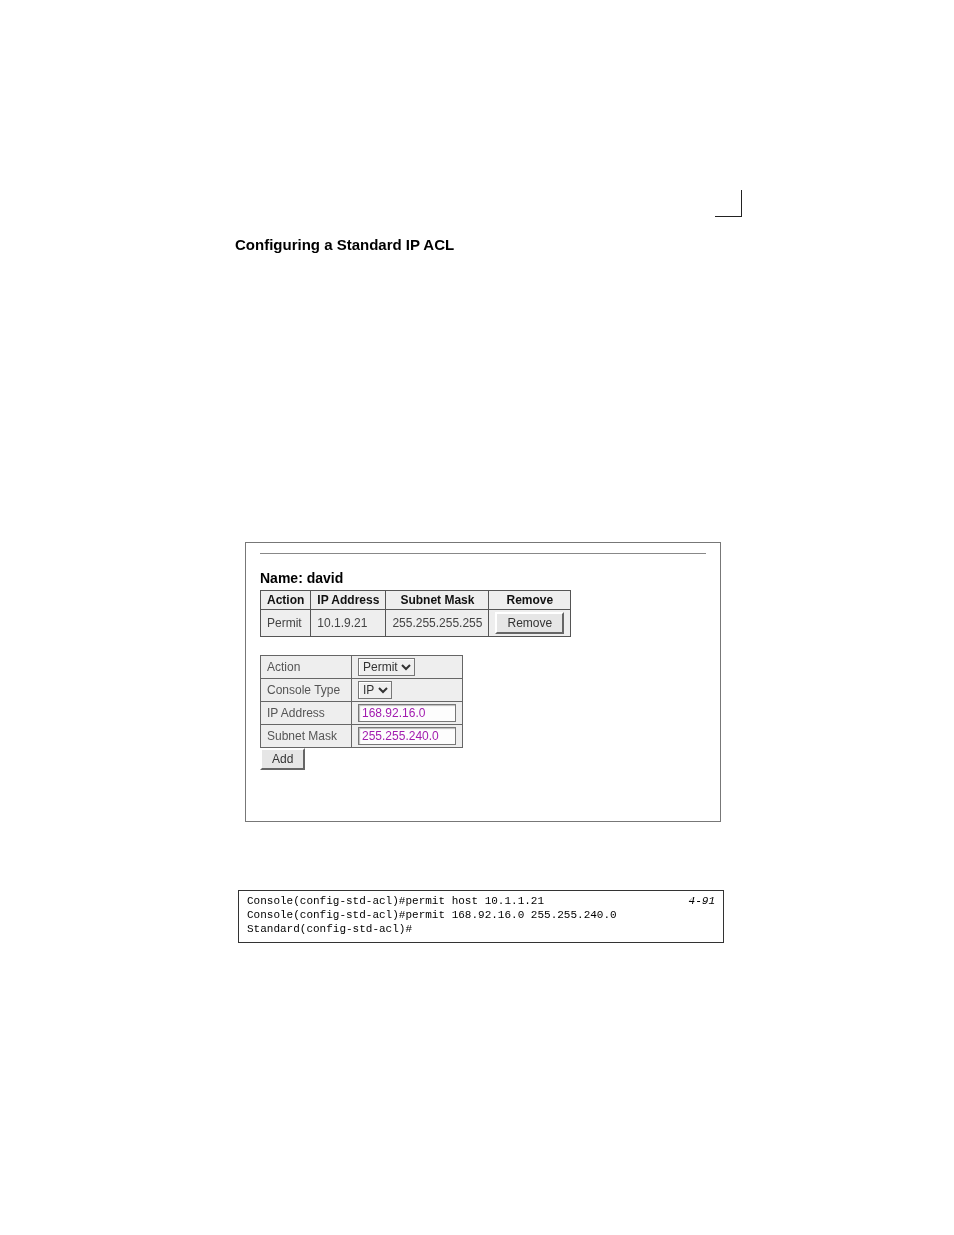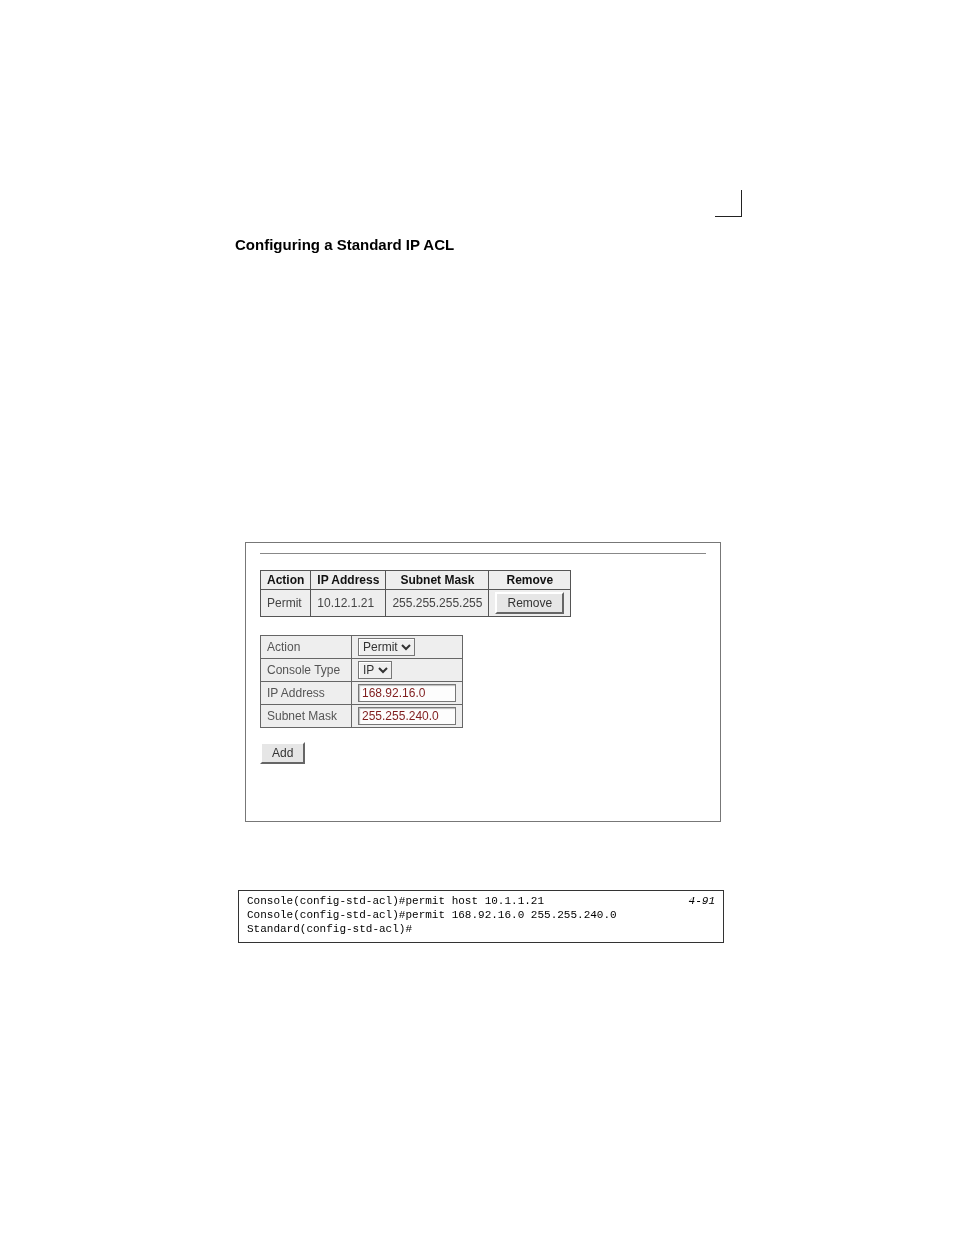--- a/index.html
+++ b/index.html
@@ -97,28 +97,28 @@
   table.form td.label { width: 78px; }
   .sel {
     font-size: 12px;
     color: #333;
     background: #efefef;
     border: 1px solid #777;
     box-shadow: inset 1px 1px 0 #fff;
   }
   .txt {
     font-size: 12px;
-    color: #7f1d1d;
+    color: #a21caf;
     background: #fdfdfd;
     border: 1px solid #777;
     box-shadow: inset 1px 1px 1px #bbb;
     padding: 1px 3px;
     width: 90px;
   }
-  .add-wrap { margin-top: 14px; }
+  .add-wrap { }
   .cli-box {
     position: absolute;
     top: 890px;
     left: 238px;
     width: 486px;
     border: 1px solid #333;
     box-sizing: border-box;
     padding: 4px 8px 6px 8px;
     font-family: "Courier New", monospace;
     font-size: 11px;
@@ -136,32 +136,35 @@
 
 <div class="page">
 
   <div class="crop-mark"></div>
 
   <div class="section-title">Configuring a Standard IP ACL</div>
 
   <div class="panel">
     <hr>
 
+    <div class="name-line">
+      <span>Name: </span><span>david</span>
+    </div>
 
     <table class="grid">
       <tbody>
           <tr>
         <th>Action</th>
         <th>IP Address</th>
         <th>Subnet Mask</th>
         <th>Remove</th>
       </tr>
       <tr>
         <td>Permit</td>
-        <td>10.12.1.21</td>
+        <td>10.1.9.21</td>
         <td>255.255.255.255</td>
         <td>
           <span class="btn">Remove</span>
         </td>
       </tr>
     </tbody>
       </table>
 
     <table class="form">
       <tbody>

